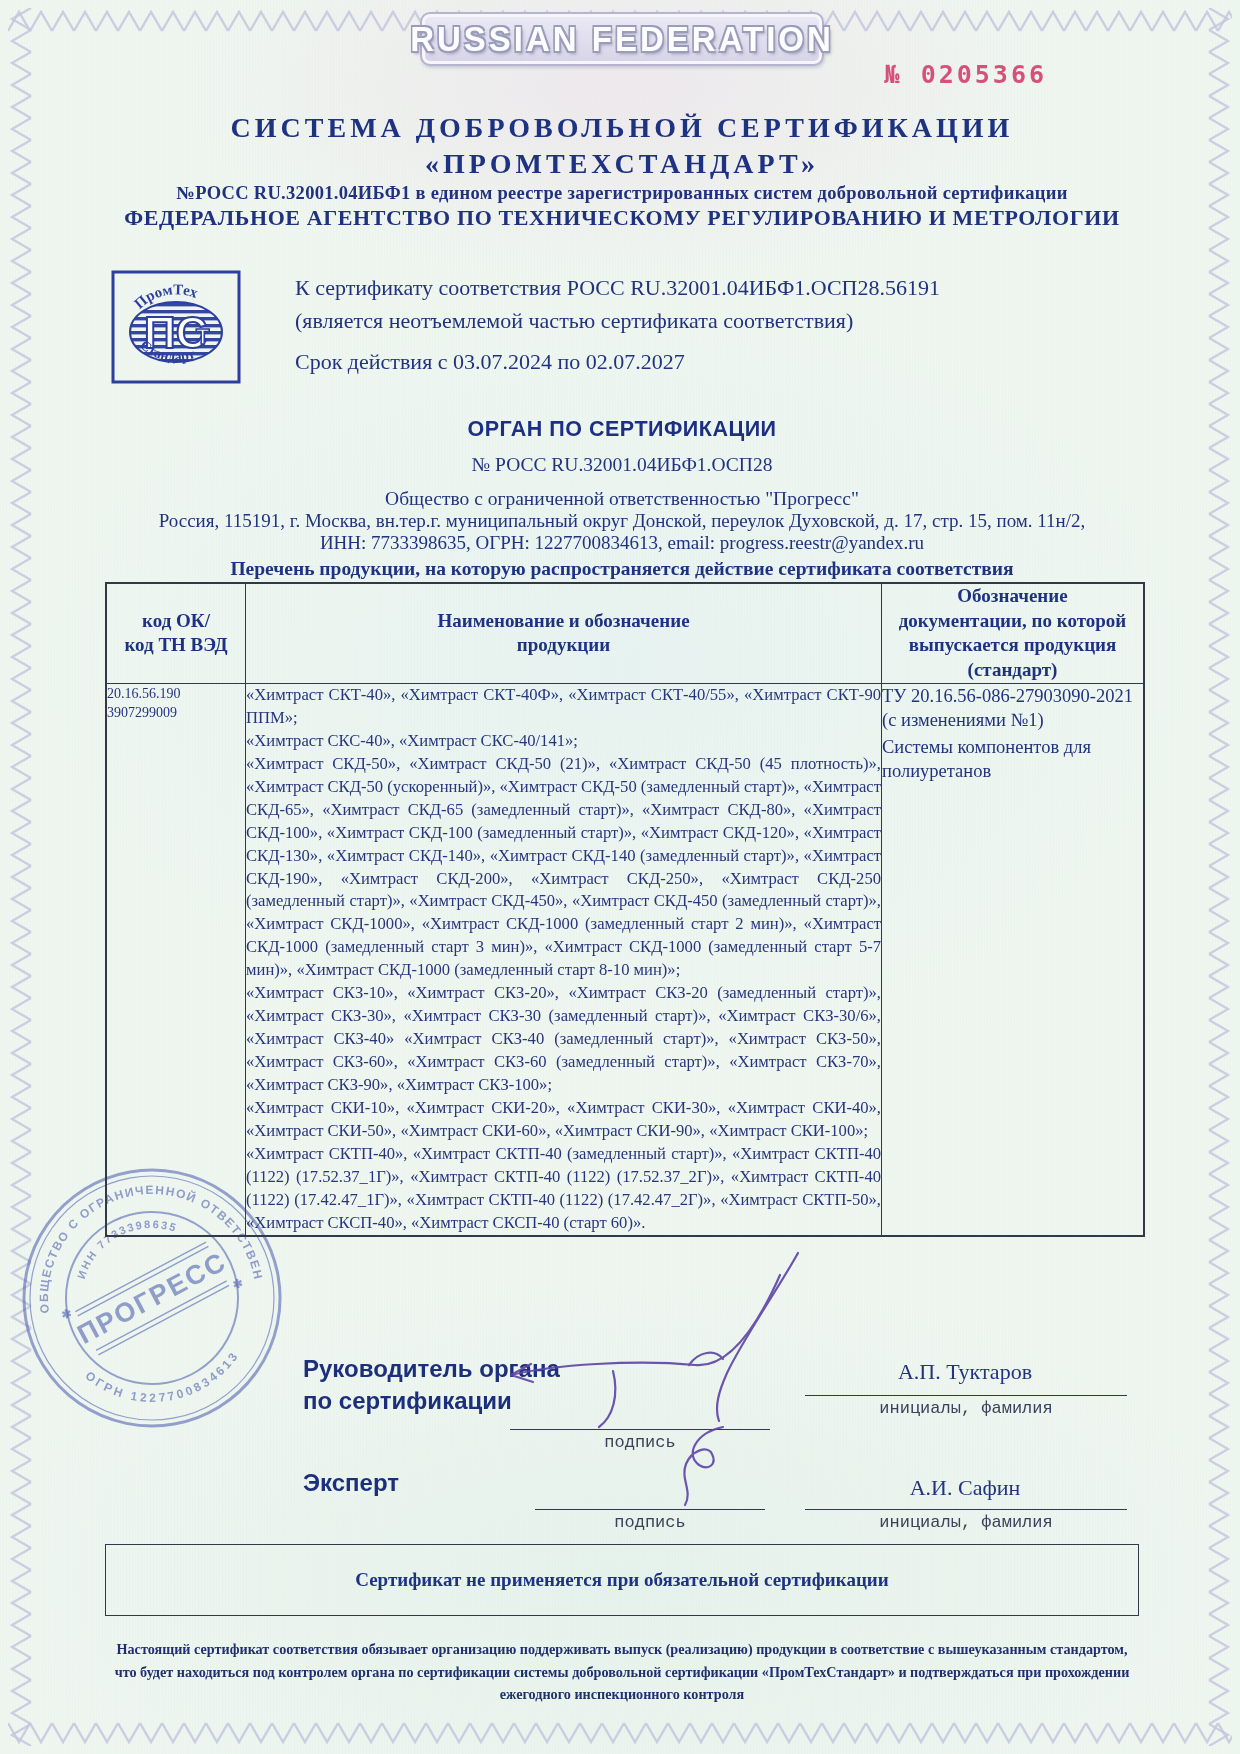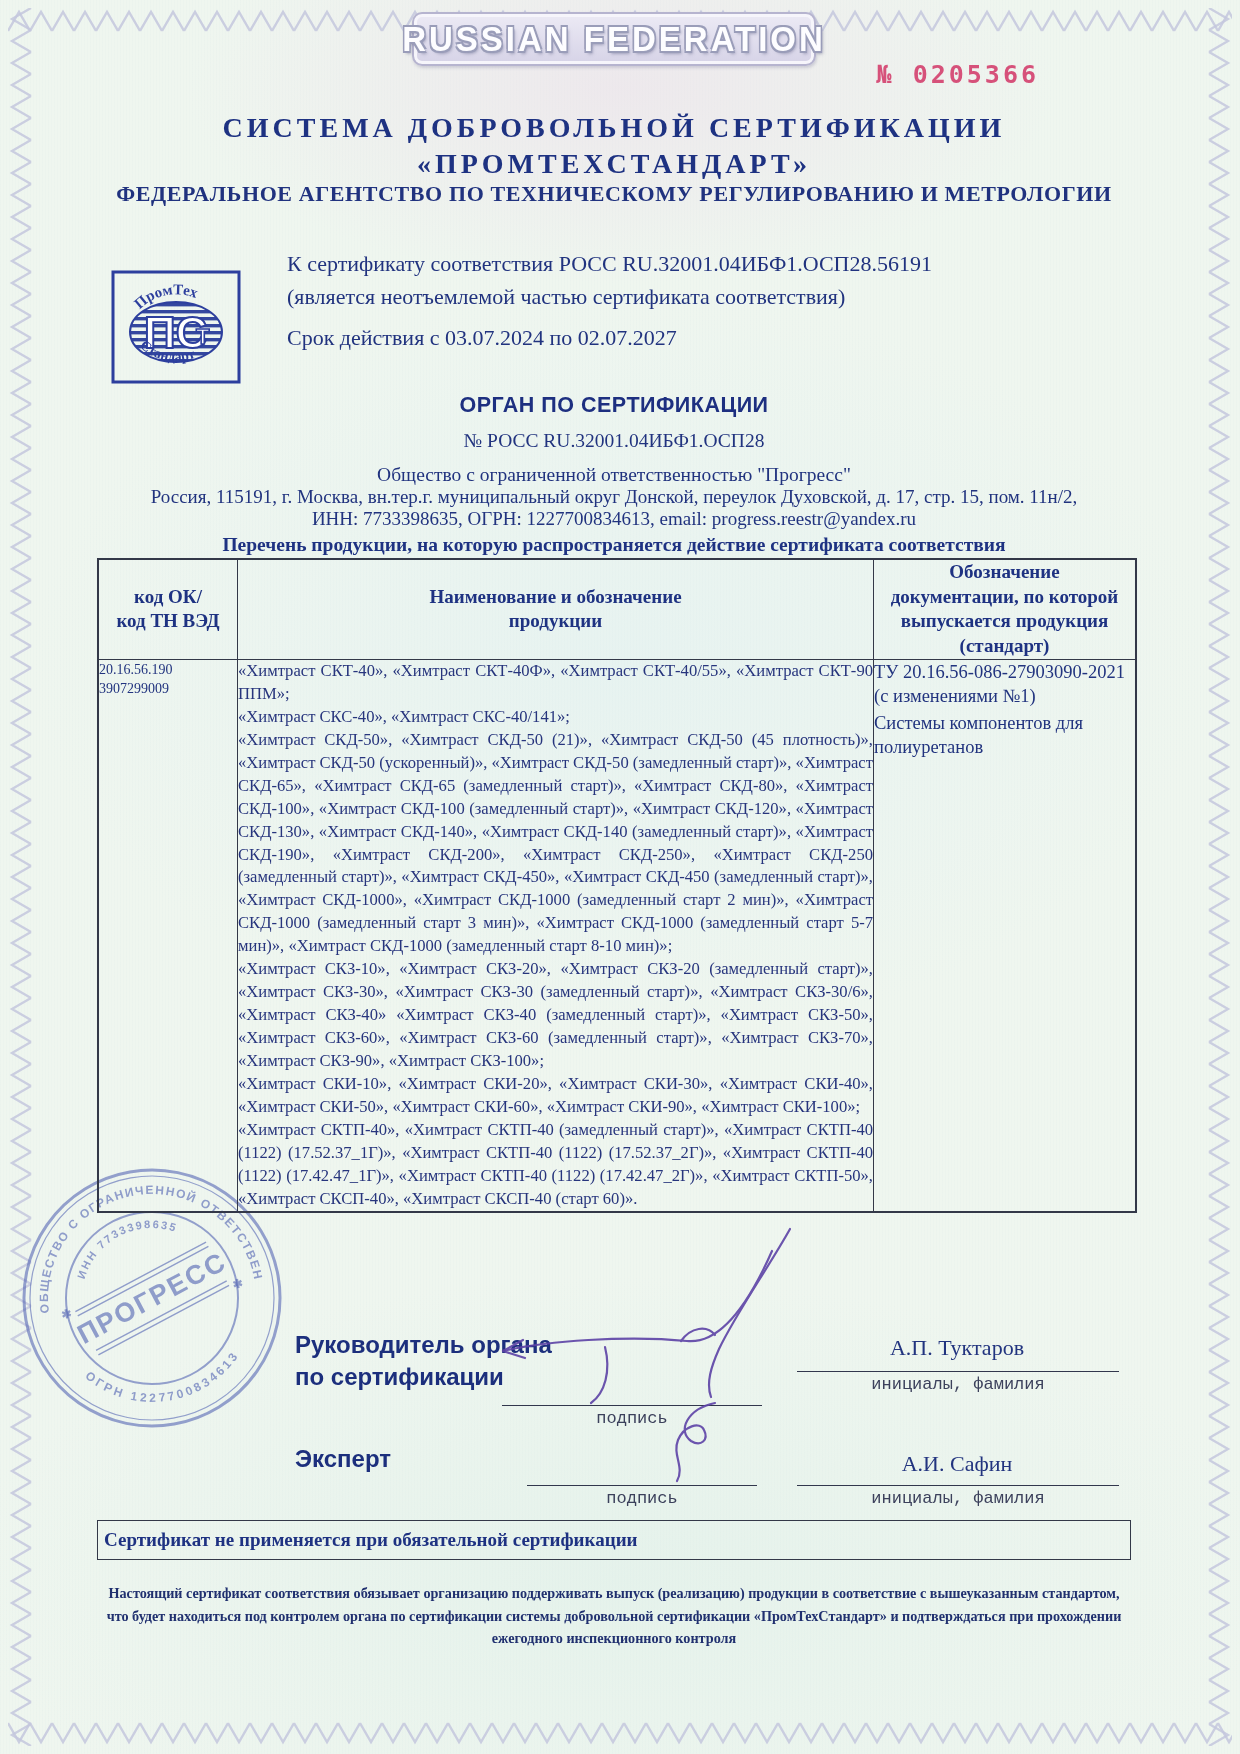--- a/index.html
+++ b/index.html
@@ -7,21 +7,21 @@
     position:relative;width:1240px;height:1754px;margin:0 auto;overflow:hidden;
     font-family:"Liberation Serif",serif;color:#22347f;
     background:
       radial-gradient(ellipse 620px 280px at 50% 5%, rgba(236,219,234,.50), transparent 70%),
       radial-gradient(ellipse 820px 520px at 50% 38%, rgba(213,236,244,.30), transparent 72%),
       radial-gradient(ellipse 920px 420px at 50% 90%, rgba(213,236,229,.38), transparent 72%),
       repeating-linear-gradient(90deg, rgba(150,185,200,.035) 0 1px, transparent 1px 3px),
       #eff6ef;
   }
   .frame-strip{position:absolute;opacity:.85;}
-  .content{position:absolute;left:97px;top:0;width:1034px;z-index:2;}
+  .content{position:absolute;left:105px;top:0;width:1034px;z-index:2;}
   .banner{
     width:400px;height:50px;margin:12px auto 0;border:2px solid #b6b4cf;border-radius:10px;
     background:linear-gradient(#eceaf5,#d6d3e7);box-shadow:inset 0 0 0 3px #f6f5fb, 1px 2px 3px rgba(140,140,170,.35);
     display:flex;align-items:center;justify-content:center;
   }
   .banner span{
     font-family:"Liberation Sans",sans-serif;font-weight:800;font-size:33px;letter-spacing:3px;color:#fdfdff;
     transform:scaleY(1.08);
     text-shadow:1.5px 1.5px 0 #9a9db9,-1.5px -1.5px 0 #9a9db9,1.5px -1.5px 0 #9a9db9,-1.5px 1.5px 0 #9a9db9,2px 3px 3px rgba(110,112,145,.55);
     white-space:nowrap;
@@ -53,21 +53,21 @@
   td.c2{vertical-align:top;height:547px;padding:3px 7px 0 6px;margin-top:44px;}
   td.c3{vertical-align:top;padding:4px 8px 0 8px;font-size:18.5px;line-height:1.32;color:#22347f;}
   .prod-par{margin:0;font-size:16.6px;line-height:1.385;text-align:justify;color:#27357d;}
   .doc-par{margin:0 0 2px 0;}
   .sig-zone{position:relative;height:307px;}
   .role{position:absolute;left:198px;font-family:"Liberation Sans",sans-serif;font-size:24px;font-weight:bold;color:#1c2f7d;}
   .sigline{position:absolute;border-top:1.6px solid #32374d;}
   .sig-caption{position:absolute;font-size:17px;color:#3c415c;text-align:center;font-family:Liberation Mono, monospace;}
   .sig-name{position:absolute;text-align:center;font-size:22px;color:#22347f;}
   .squiggle{position:absolute;z-index:3;}
-  .notice-box{border:1.6px solid #333848;padding:8px 6px;text-align:left;font-size:19px;font-weight:bold;color:#1e3282;}
+  .notice-box{border:1.6px solid #333848;padding:24px 6px;text-align:center;font-size:19px;font-weight:bold;color:#1e3282;}
   .fine-print{margin-top:22px;padding:0 8px;text-align:center;font-size:14.2px;font-weight:700;line-height:1.6;color:#20306f;}
   .print-line{position:absolute;left:610px;top:1776px;width:340px;text-align:left;font-family:"Liberation Sans",sans-serif;font-size:10px;letter-spacing:1px;color:#adb2c8;z-index:3;}
   .stamp{position:absolute;left:16px;top:1162px;width:272px;height:272px;z-index:1;transform:rotate(-10deg);}
 </style>
 </head>
 <body>
 
 <div class="page">
 
   <svg class="frame-strip" style="left:8px;top:8px;" width="1224" height="26">
@@ -146,20 +146,21 @@
   <div class="content">
 
     <div class="banner">
       <span>RUSSIAN FEDERATION</span>
     </div>
 
     <div class="serial">№ 0205366</div>
 
     <div class="title1 t-center">СИСТЕМА ДОБРОВОЛЬНОЙ СЕРТИФИКАЦИИ</div>
     <div class="title2 t-center">«ПРОМТЕХСТАНДАРТ»</div>
+    <div class="registry t-center">№РОСС RU.32001.04ИБФ1 в едином реестре зарегистрированных систем добровольной сертификации</div>
     <div class="agency t-center">ФЕДЕРАЛЬНОЕ АГЕНТСТВО ПО ТЕХНИЧЕСКОМУ РЕГУЛИРОВАНИЮ И МЕТРОЛОГИИ</div>
 
     <div class="cert-block">
       <div>К сертификату соответствия РОСС RU.32001.04ИБФ1.ОСП28.56191</div>
       <div>(является неотъемлемой частью сертификата соответствия)</div>
     </div>
 
     <div class="validity">Срок действия с 03.07.2024 по 02.07.2027</div>
 
     <div class="org-heading t-center">ОРГАН ПО СЕРТИФИКАЦИИ</div>

